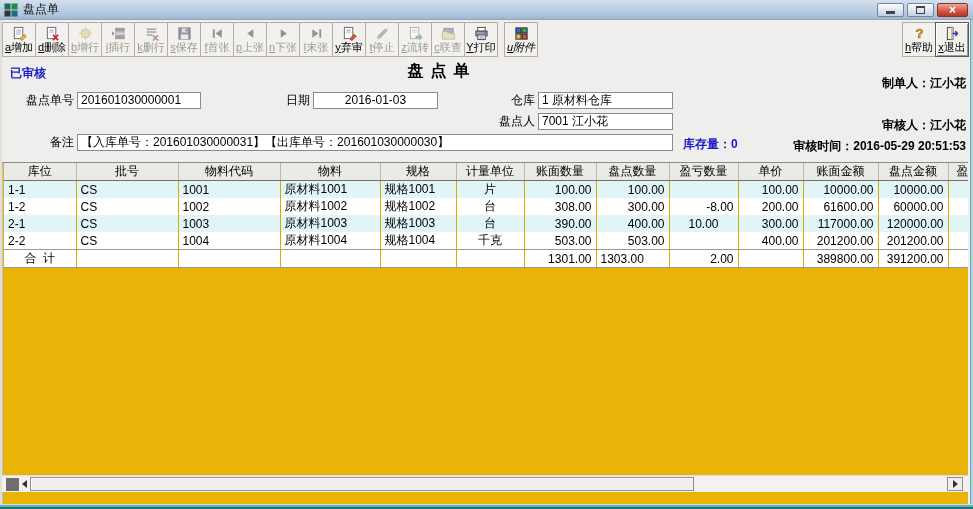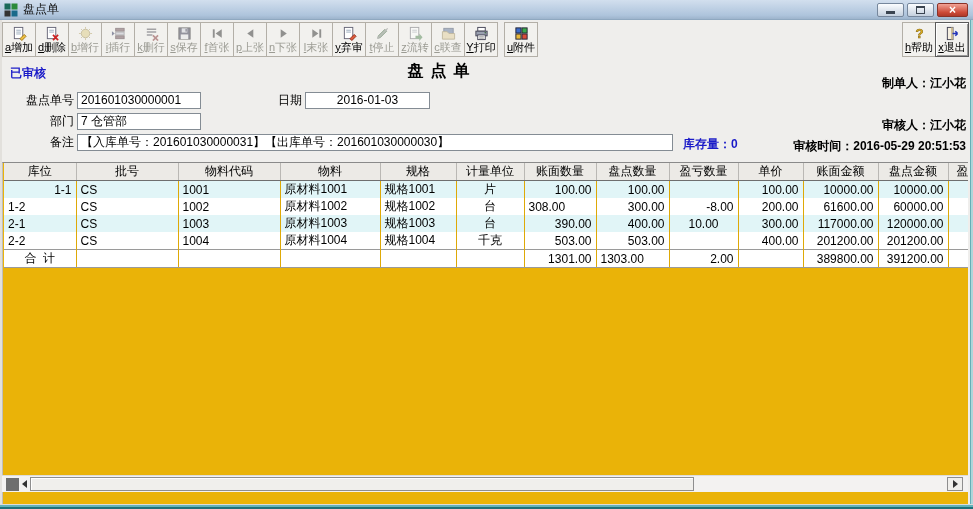--- a/index.html
+++ b/index.html
@@ -36,21 +36,21 @@
     background:#efeeec; display:flex; align-items:flex-start; padding:2px 4px 0 3px;
   }
   .tb-left, .tb-right { display:flex; }
   .tb-right { margin-left:auto; }
   .tbtn {
     width:34px; height:35px; margin-left:-1px;
     border:1px solid #b3afa7; background:#f2f1ee;
     display:flex; flex-direction:column; align-items:center; justify-content:center;
     cursor:default;
   }
-  .tbtn.gap { margin-left:6px; }
+  .tbtn.gap { margin-left:6px;font-style:italic; }
   .tbtn.exit { border:1px solid #5a5a5a; box-shadow:inset 1px 1px 0 #ffffff,inset -1px -1px 0 #9a9a9a; }
   .ticon { width:15px; height:15px; line-height:0; }
   .ticon svg { width:15px; height:15px; }
   .tlabel { font-size:11px; line-height:13px; white-space:nowrap; color:#000; }
   .tlabel u { text-decoration:underline; }
   .tbtn.disabled .tlabel { color:#9b9b93; }
   .tbtn.disabled .ticon { opacity:.5; filter:grayscale(55%); }
   
   .form { position:absolute; top:57px; left:2px; right:3px; height:105px; }
   .status { position:absolute; left:8px; top:8px; font-weight:bold; color:#1a1ac8; }
@@ -278,25 +278,28 @@
       </div>
   </div>
 
   <div class="form">
     <div class="status">已审核</div>
     <div class="doc-title">盘点单</div>
 
     <div class="field" style="left:0; top:35px;">
       <span class="flabel" style="width:72px;">盘点单号</span><span class="fbox" style="width:124px;">201601030000001</span>
     </div>
-    <div class="field" style="left:227px; top:35px;">
+    <div class="field" style="left:235px; top:35px;">
       <span class="flabel" style="width:73px;">日期</span><span class="fbox center" style="width:125px;">2016-01-03</span>
     </div>
-    <div class="field" style="left:0; top:56px;">
-      <span class="flabel" style="width:72px;">部门</span><span class="fbox" style="width:124px;">7 仓管部</span>
+    <div class="field" style="left:458px; top:35px;">
+      <span class="flabel" style="width:75px;">仓库</span><span class="fbox" style="width:135px;">1 原材料仓库</span>
+    </div>
+    <div class="field" style="left:458px; top:56px;">
+      <span class="flabel" style="width:75px;">盘点人</span><span class="fbox" style="width:135px;">7001 江小花</span>
     </div>
     <div class="field" style="left:0; top:77px;">
       <span class="flabel" style="width:72px;">备注</span><span class="fbox" style="width:596px;">【入库单号：201601030000031】【出库单号：201601030000030】</span>
     </div>
 
     <div class="stock"><span>库存量：</span><span>0</span></div>
 
     <div class="info-line" style="top:18px;"><span>制单人：</span><span>江小花</span></div>
     <div class="info-line" style="top:60px;"><span>审核人：</span><span>江小花</span></div>
     <div class="info-line" style="top:81px;"><span>审核时间：</span><span>2016-05-29 20:51:53</span></div>
@@ -331,42 +334,42 @@
             <th>盘点数量</th>
             <th>盈亏数量</th>
             <th>单价</th>
             <th>账面金额</th>
             <th>盘点金额</th>
             <th>盈亏金额</th>
           </tr>
         </thead>
         <tbody>
           <tr class="alt">
-            <td style="text-align:right">1-1</td>
+            <td style="text-align:left">1-1</td>
             <td style="text-align:left">CS</td>
             <td style="text-align:left">1001</td>
             <td style="text-align:left">原材料1001</td>
             <td style="text-align:left">规格1001</td>
             <td style="text-align:center">片</td>
             <td style="text-align:right">100.00</td>
             <td style="text-align:right">100.00</td>
             <td style="text-align:right"></td>
             <td style="text-align:right">100.00</td>
             <td style="text-align:right">10000.00</td>
             <td style="text-align:right">10000.00</td>
             <td style="text-align:right"></td>
           </tr>
           <tr class="">
             <td style="text-align:left">1-2</td>
             <td style="text-align:left">CS</td>
             <td style="text-align:left">1002</td>
             <td style="text-align:left">原材料1002</td>
             <td style="text-align:left">规格1002</td>
             <td style="text-align:center">台</td>
-            <td style="text-align:left">308.00</td>
+            <td style="text-align:right">308.00</td>
             <td style="text-align:right">300.00</td>
             <td style="text-align:right">-8.00</td>
             <td style="text-align:right">200.00</td>
             <td style="text-align:right">61600.00</td>
             <td style="text-align:right">60000.00</td>
             <td style="text-align:right"></td>
           </tr>
           <tr class="alt">
             <td style="text-align:left">2-1</td>
             <td style="text-align:left">CS</td>

